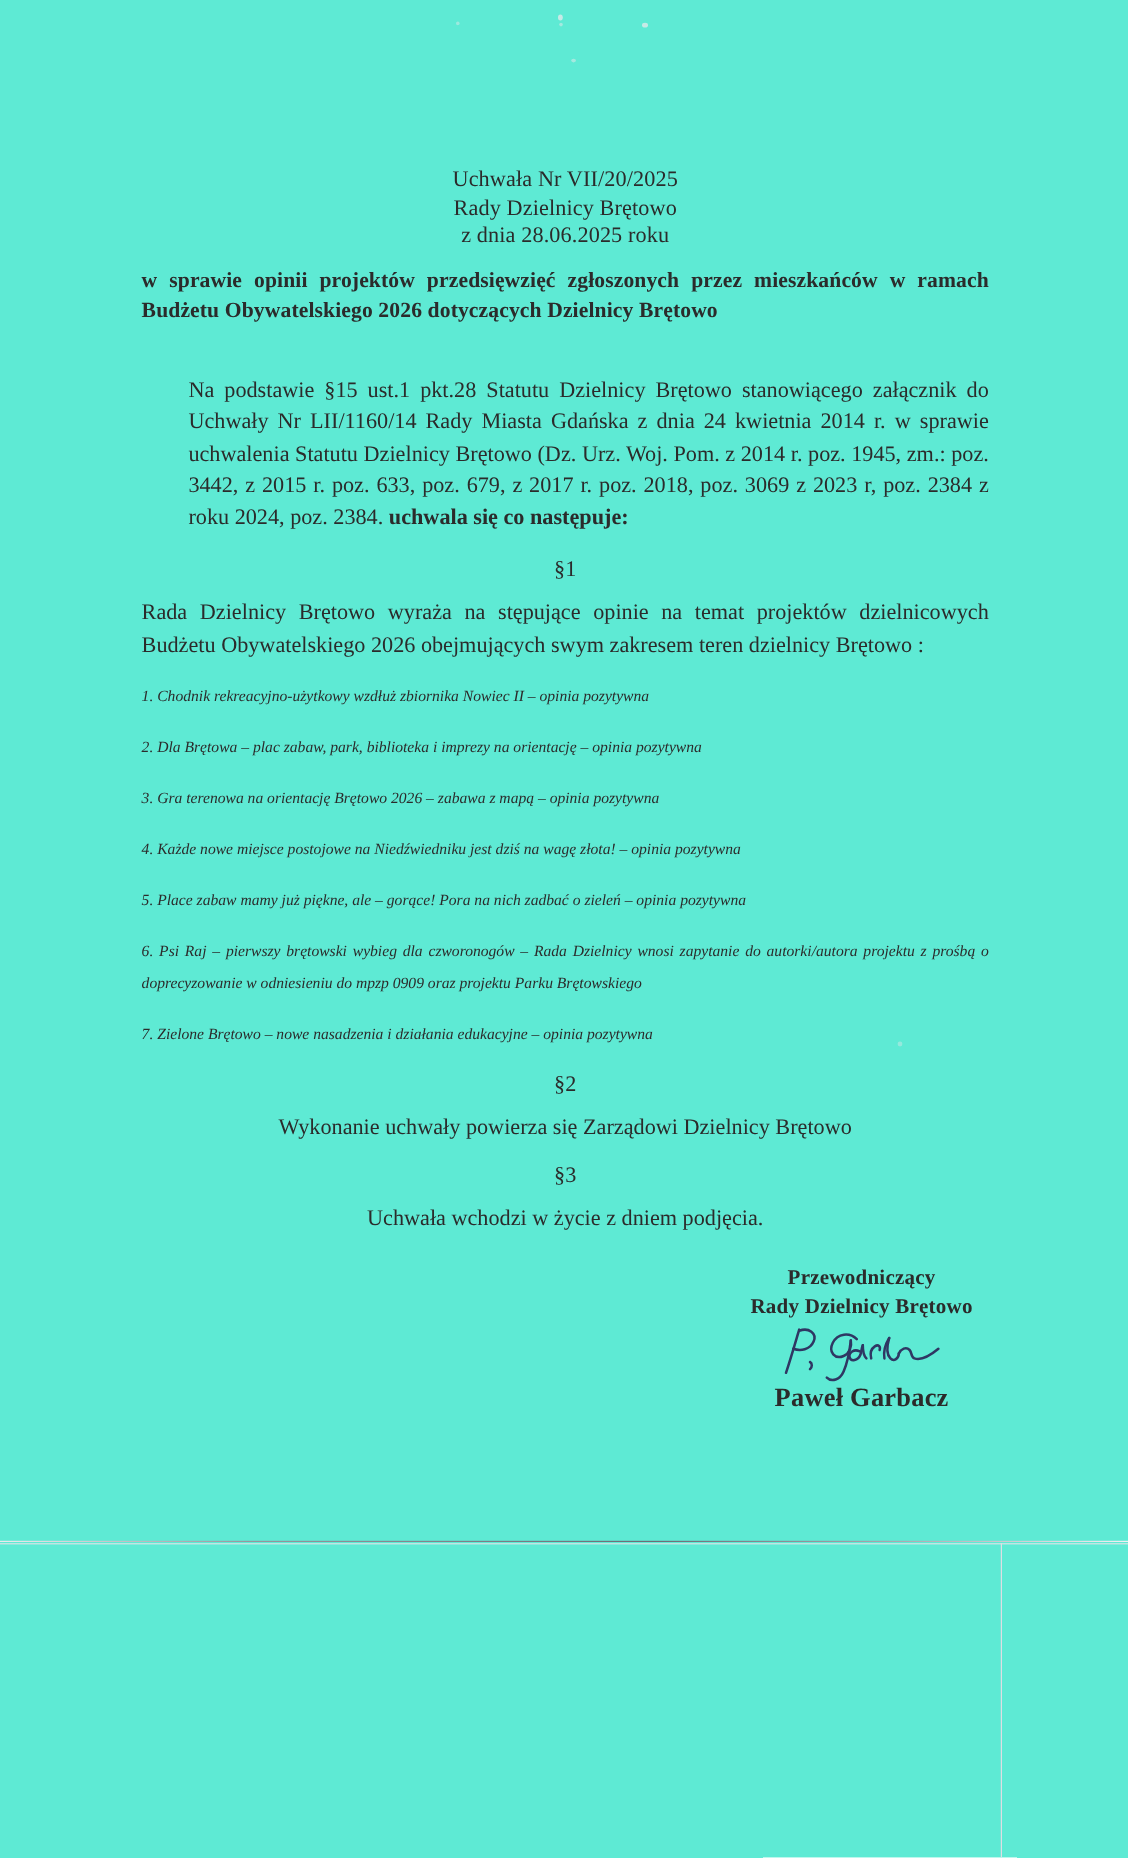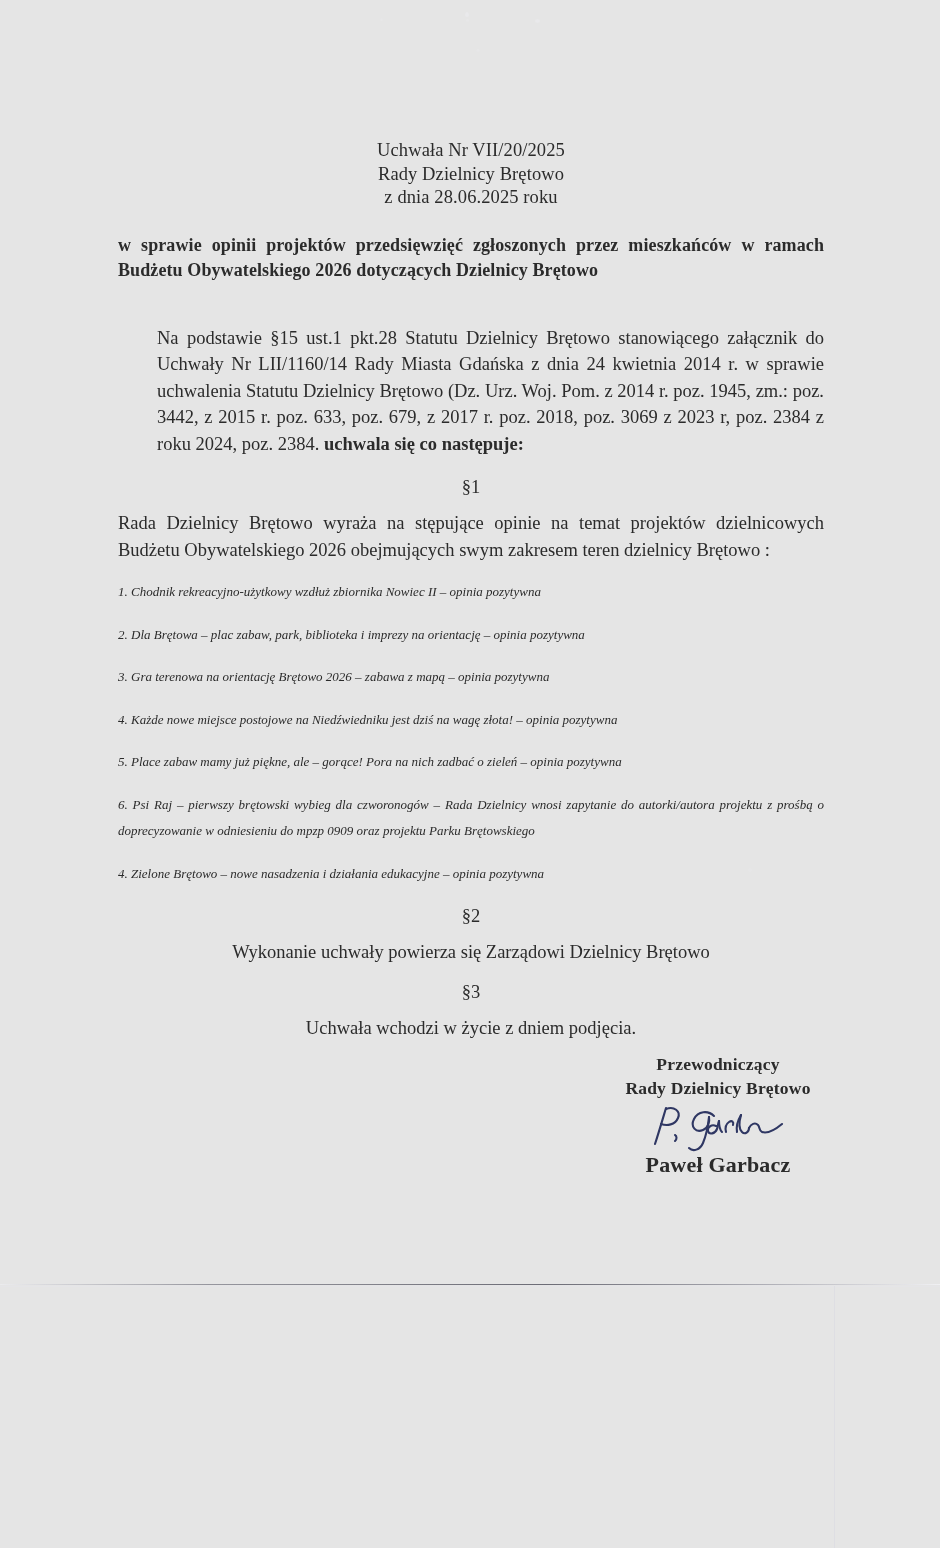--- a/index.html
+++ b/index.html
@@ -12,21 +12,21 @@
   body {
     font-family: "Liberation Serif", "DejaVu Serif", serif;
     color: #2b2b2b;
   }
 
   #page {
     position: relative;
     width: 940px;
     height: 1548px;
     margin: 0 auto;
-    background: #e5e5e5;
+    background: #5eead4;
     overflow: hidden;
   }
 
   
   .scan-speck {
     position: absolute;
     background: #e9e9ec;
     border-radius: 50%;
     opacity: .75;
   }
@@ -65,21 +65,21 @@
 
   .head-block {
     text-align: center;
     font-size: 18.5px;
     line-height: 23.5px;
     letter-spacing: .1px;
   }
   .head-block .hl { display: block; white-space: nowrap; }
 
   .subject {
-    margin-top: 23px;
+    margin-top: 11px;
     font-size: 18px;
     line-height: 25px;
     font-weight: bold;
     text-align: justify;
     text-align-last: left;
     letter-spacing: .1px;
   }
 
   .basis {
     margin-top: 42px;
@@ -182,21 +182,21 @@
     <div class="section-mark">§1</div>
 
     <div class="intro">Rada Dzielnicy Brętowo wyraża na stępujące opinie na temat projektów dzielnicowych Budżetu Obywatelskiego 2026 obejmujących swym zakresem teren dzielnicy Brętowo :</div>
 
     <div class="item">1. Chodnik rekreacyjno-użytkowy wzdłuż zbiornika Nowiec II – opinia pozytywna</div>
     <div class="item flat">2. Dla Brętowa – plac zabaw, park, biblioteka i imprezy na orientację – opinia pozytywna</div>
     <div class="item flat">3. Gra terenowa na orientację Brętowo 2026 – zabawa z mapą – opinia pozytywna</div>
     <div class="item">4. Każde nowe miejsce postojowe na Niedźwiedniku jest dziś na wagę złota! – opinia pozytywna</div>
     <div class="item">5. Place zabaw mamy już piękne, ale – gorące! Pora na nich zadbać o zieleń – opinia pozytywna</div>
     <div class="item">6. Psi Raj – pierwszy brętowski wybieg dla czworonogów – Rada Dzielnicy wnosi zapytanie do autorki/autora projektu z prośbą o doprecyzowanie w odniesieniu do mpzp 0909 oraz projektu Parku Brętowskiego</div>
-    <div class="item flat">4. Zielone Brętowo – nowe nasadzenia i działania edukacyjne – opinia pozytywna</div>
+    <div class="item flat">7. Zielone Brętowo – nowe nasadzenia i działania edukacyjne – opinia pozytywna</div>
 
     <div class="section-mark" style="margin-top:17px;">§2</div>
     <div class="plain">Wykonanie uchwały powierza się Zarządowi Dzielnicy Brętowo</div>
 
     <div class="section-mark" style="margin-top:15px;">§3</div>
     <div class="plain">Uchwała wchodzi w życie z dniem podjęcia.</div>
 
   </div>
 
   <div class="sig">

